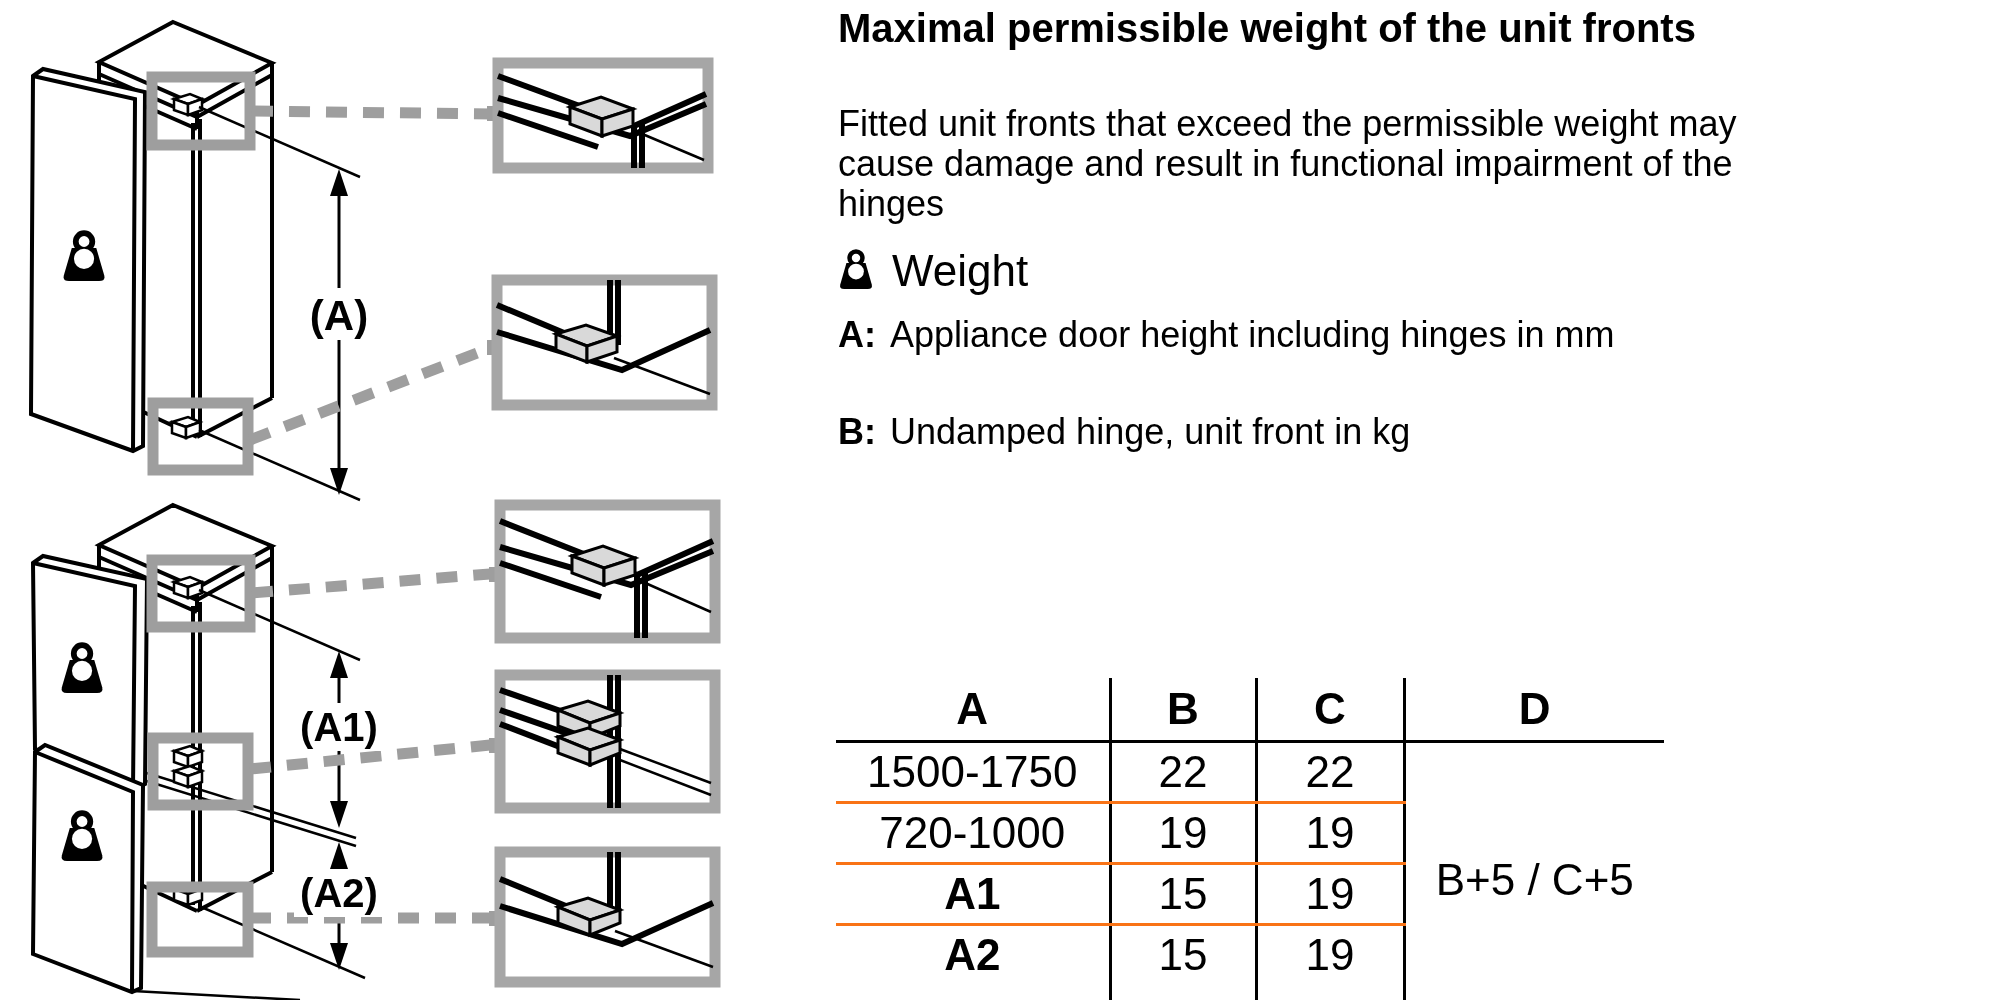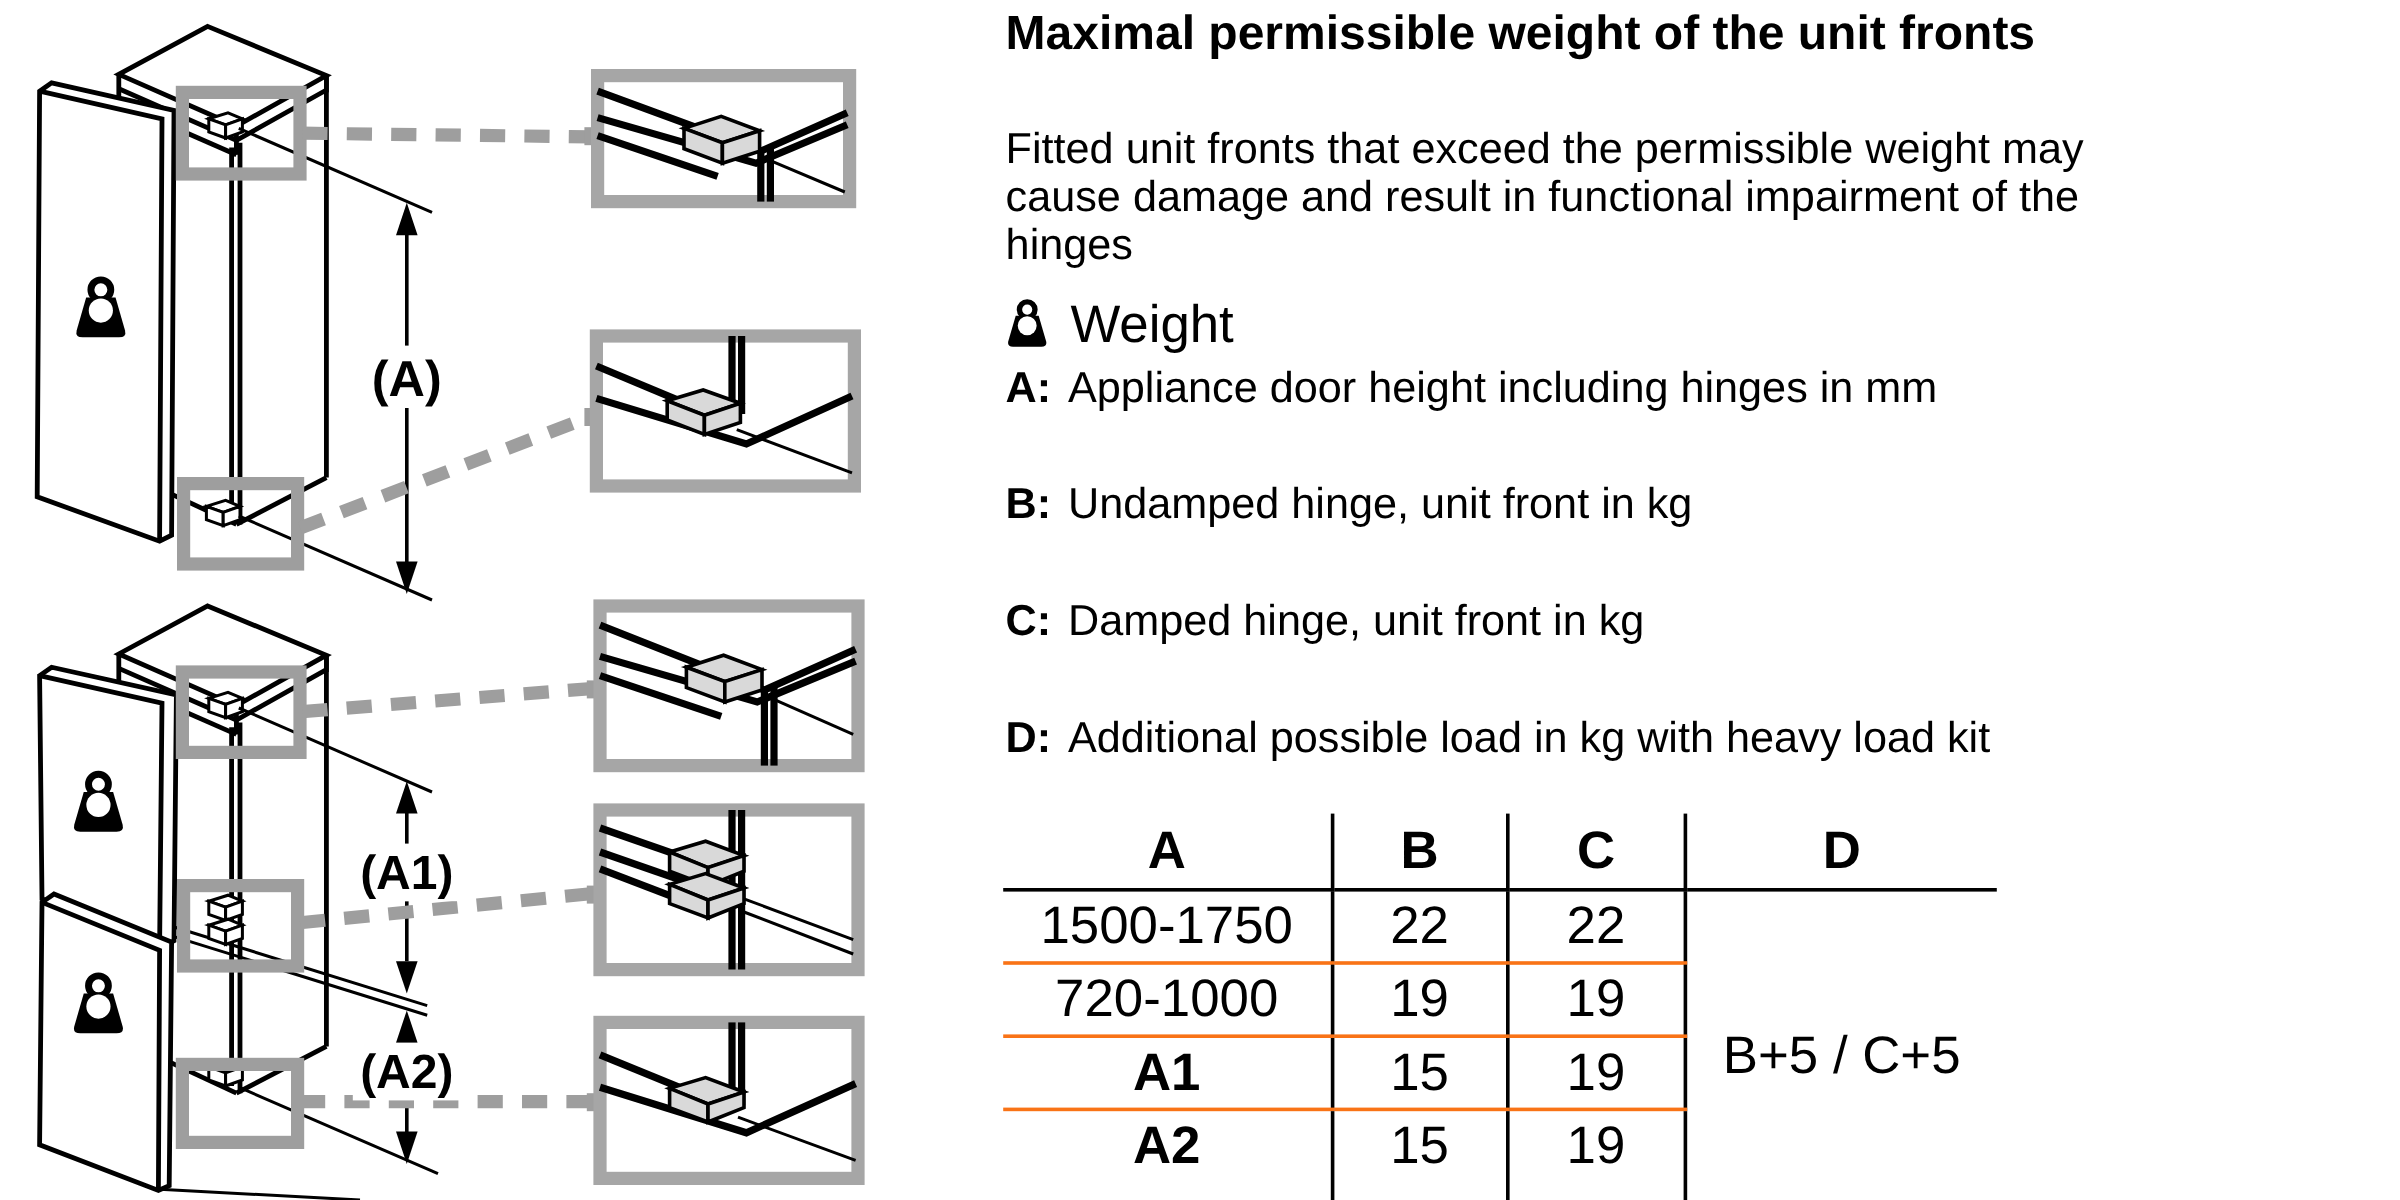--- a/index.html
+++ b/index.html
@@ -4,21 +4,21 @@
 <style>
   html,body{margin:0;padding:0;background:#fff;}
   .page{position:relative;width:2000px;height:1000px;background:#fff;overflow:hidden;
         font-family:"Liberation Sans",sans-serif;color:#000;}
   .diagram-svg{position:absolute;left:0;top:0;}
   .rightcol{position:absolute;left:838px;top:0;width:1162px;height:1000px;}
   .title{position:absolute;left:0;top:6px;margin:0;font-size:40px;font-weight:bold;white-space:nowrap;}
   .para{position:absolute;left:0;top:104px;margin:0;font-size:36px;line-height:40px;white-space:pre-line;}
   .legend{position:absolute;left:0;top:246px;display:flex;align-items:center;gap:18px;font-size:44px;}
   .legend svg{display:block;}
-  .def{position:absolute;left:0;font-size:36px;white-space:nowrap;}
+  .def{position:absolute;left:0;font-size:36px;white-space:nowrap;margin-top:12px;}
   .def b{font-weight:bold;margin-right:14px;}
   .def-a{top:302px}.def-b{top:399px}.def-c{top:496px}.def-d{top:594px}
   .spec-wrap{position:absolute;left:836px;top:678px;}
   table.spec{border-collapse:collapse;table-layout:fixed;}
   .spec th,.spec td{padding:0;text-align:center;font-size:44px;font-weight:normal;vertical-align:middle;}
   .spec th{font-weight:bold;height:62px;border-bottom:3px solid #000;}
   .spec .ca,.spec .cb,.spec .cc{border-right:3px solid #000;}
   .spec td{height:58px;}
   .spec tr.sep td.ca,.spec tr.sep td.cb,.spec tr.sep td.cc{border-bottom:3px solid #f97316;}
   .spec td.dcell{border-right:none;border-bottom:none;}
@@ -254,26 +254,20 @@
       </svg>
       <span>Weight</span>
     </div>
 
     <div class="def def-a">
       <b>A:</b><span>Appliance door height including hinges in mm</span>
     </div>
     <div class="def def-b">
       <b>B:</b><span>Undamped hinge, unit front in kg</span>
     </div>
-    <div class="def def-c">
-      <b>C:</b><span>Damped hinge, unit front in kg</span>
-    </div>
-    <div class="def def-d">
-      <b>D:</b><span>Additional possible load in kg with heavy load kit</span>
-    </div>
   </div>
 
   <div class="spec-wrap">
     <table class="spec">
       <colgroup>
         <col style="width:274px">
           <col style="width:146px">
           <col style="width:148px">
           <col style="width:260px">
       </colgroup>

